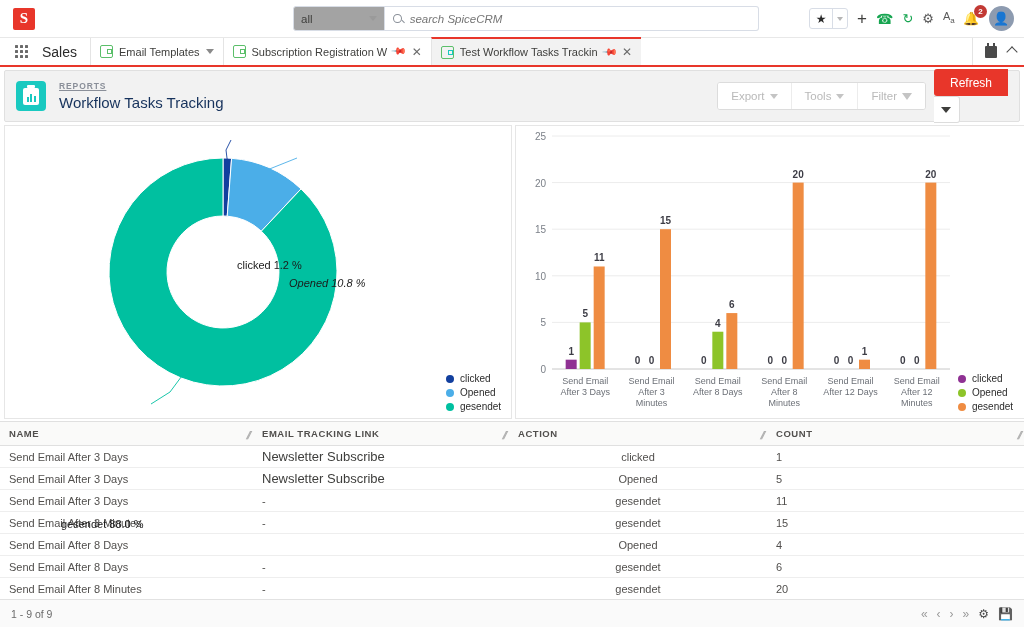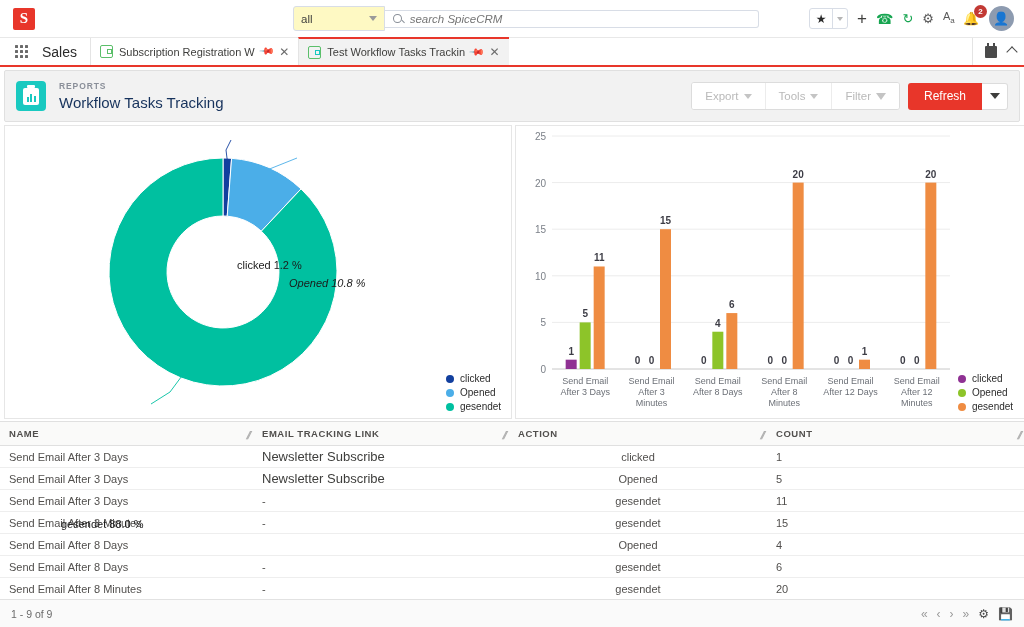--- a/index.html
+++ b/index.html
@@ -20,26 +20,26 @@
   .logo {
     width: 22px; height: 22px; background: #e8362a; color: #fff;
     font-weight: bold; font-size: 15px; display: flex; align-items: center;
     justify-content: center; margin-left: 13px; border-radius: 2px;
     font-family: "Liberation Serif", serif;
   }
   .search-wrap { display: flex; align-items: center; margin-left: 258px; }
   .scope-select {
     width: 92px; height: 25px; border: 1px solid #d8dde6; border-radius: 3px 0 0 3px;
     display: flex; align-items: center; justify-content: space-between;
-    padding: 0 7px; font-size: 11.5px; color: #3e3e3c; background: #fef9c3;
+    padding: 0 7px; font-size: 11.5px; color: #3e3e3c; background: #a3a3a3;
   }
   .scope-select .caret { border-left: 4px solid transparent; border-right: 4px solid transparent;
     border-top: 5px solid #9a9a9a; }
   .search-box {
-    width: 374px; height: 18px; border: 1px solid #d8dde6; border-left: none;
+    width: 374px; height: 25px; border: 1px solid #d8dde6; border-left: none;
     border-radius: 0 3px 3px 0; display: flex; align-items: center; padding-left: 8px; background: #fff;
   }
   .search-box input {
     border: none; outline: none; font-size: 11.5px; font-style: italic;
     color: #9a9a9a; width: 100%; margin-left: 8px; font-family: "Liberation Sans", sans-serif;
   }
   .mag { width: 9px; height: 9px; border: 1.4px solid #8a9099; border-radius: 50%; position: relative; }
   .mag::after { content:""; position:absolute; width: 4px; height: 1.4px; background:#8a9099;
     transform: rotate(45deg); right: -4px; bottom: 0px; }
 
@@ -91,32 +91,32 @@
   .modhdr { height: 52px; background: #f2f2f2; border: 1px solid #e0e0e0; margin: 3px 4px 0 4px;
     display: flex; align-items: center; padding: 0 11px; position: relative; border-radius: 2px; }
   .modicon { width: 30px; height: 30px; background: #19c9c0; border-radius: 4px;
     display: flex; align-items: center; justify-content: center; }
   .modicon .clip { width: 16px; height: 17px; background: #fff; border-radius: 2px; position: relative;
     display: flex; align-items: flex-end; justify-content: center; padding-bottom: 2.5px; gap: 1.5px; }
   .modicon .clip::before { content:""; position: absolute; top: -2.5px; left: 4px; width: 8px; height: 3px;
     background: #fff; border-radius: 1px; }
   .modicon .clip i { width: 2px; background: #19c9c0; display: block; }
   .modtext { margin-left: 13px; }
-  .modtext .kicker { font-size: 8.5px; letter-spacing: 0.9px; color: #8a8f99; font-weight: bold; }
+  .modtext .kicker { font-size: 8.5px; letter-spacing: 0.9px; color: #8a8f99; font-weight: bold; text-decoration: underline; }
   .modtext .ttl { font-size: 15px; color: #16325c; margin-top: 3px; }
   .modbtns { position: absolute; right: 11px; display: flex; align-items: center; }
   .btn-group { display: flex; border: 1px solid #dcdcdc; border-radius: 3px; overflow: hidden; background: #fff; }
   .gbtn { height: 26px; padding: 0 13px; font-size: 11.5px; color: #b9b9b9; background: #fff;
     display: flex; align-items: center; gap: 5px; border-right: 1px solid #ececec; cursor: pointer; }
   .gbtn:last-child { border-right: none; }
   .gbtn .caret { border-left: 4px solid transparent; border-right: 4px solid transparent;
     border-top: 5px solid #c4c4c4; }
   .gbtn .funnel { width: 0; height: 0; border-left: 5px solid transparent; border-right: 5px solid transparent;
     border-top: 7px solid #c4c4c4; }
-  .refresh-group { display: flex; margin-left: 8px; }
+  .refresh-group { display: flex; margin-left: 8px; flex-direction: column; }
   .refresh { background: #e8362a; color: #fff; font-size: 12px; height: 27px; padding: 0 16px;
     display: flex; align-items: center; border-radius: 3px 0 0 3px; cursor: pointer; font-weight: 500; }
   .refresh-caret { width: 26px; height: 27px; border: 1px solid #dcdcdc; border-left: none; background: #fff;
     border-radius: 0 3px 3px 0; display: flex; align-items: center; justify-content: center; cursor: pointer; }
   .refresh-caret i { border-left: 5px solid transparent; border-right: 5px solid transparent;
     border-top: 6px solid #3e3e3c; }
 
   
   .charts { display: flex; height: 294px; margin: 3px 4px 0 4px; }
   .chartbox { background: #fff; border: 1px solid #e6e6e6; position: relative; }
@@ -201,20 +201,27 @@
           <i></i>
           <i></i>
           <i></i>
           <i></i>
           <i></i>
           <i></i>
       </div>
     </div>
     <div class="app-name">Sales</div>
 
+    <div class="tab">
+      <span class="tabicon g1">
+          <i></i>
+        </span>
+      <span>Email Templates</span>
+      <span class="chev"></span>
+    </div>
 
     <div class="tab">
       <span class="tabicon g1">
           <i></i>
         </span>
       <span>Subscription Registration W</span>
       <span class="pin">📌</span>
       <span class="xc">✕</span>
     </div>
 

